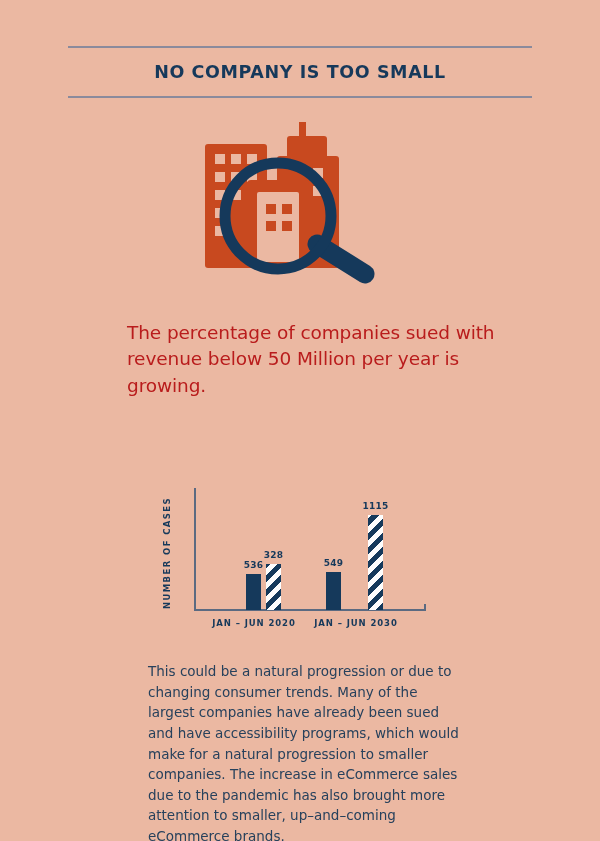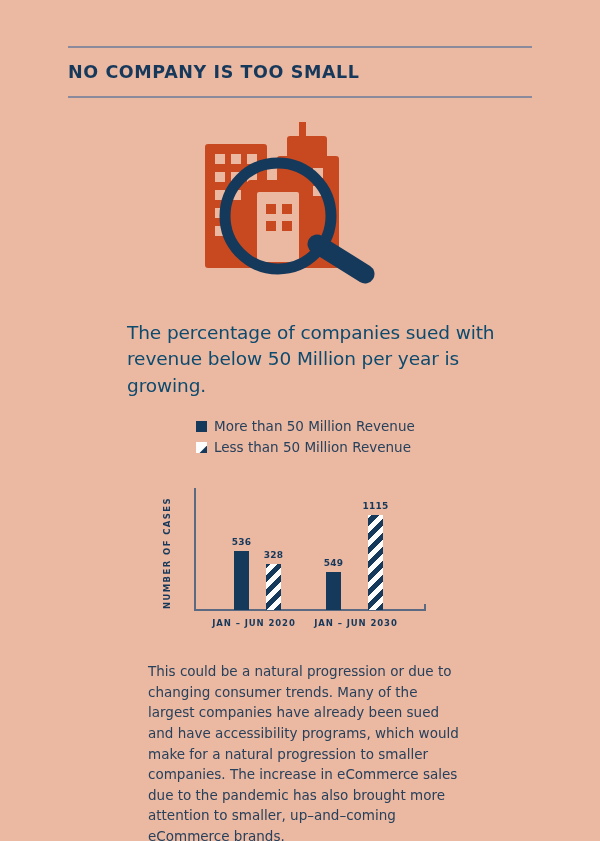--- a/index.html
+++ b/index.html
@@ -27,21 +27,21 @@
     left: 68px;
     top: 46px;
     width: 464px;
   }
   .rule {
     height: 2px;
     background: #8a8a9c;
     width: 100%;
   }
   .title {
-    text-align: left;
+    text-align: center;
     font-family: "DejaVu Sans", sans-serif;
     font-weight: bold;
     font-size: 17.5px;
     letter-spacing: 0.6px;
     color: #16395b;
     padding: 15px 0 14px 0;
     line-height: 1.1;
   }
 
   
@@ -57,21 +57,21 @@
   }
 
   
   .subtitle {
     position: absolute;
     left: 127px;
     top: 320px;
     width: 380px;
     font-size: 18.5px;
     line-height: 1.42;
-    color: #0c4a6e;
+    color: #b91c1c;
     font-family: "DejaVu Sans", sans-serif;
     letter-spacing: -0.1px;
   }
 
   
   .legend {
     position: absolute;
     left: 196px;
     top: 417px;
   }
@@ -263,40 +263,30 @@
 
       <g>
         <line x1="122" y1="122" x2="170" y2="152" stroke="#15395b" stroke-width="19" stroke-linecap="round"></line>
         <circle cx="83" cy="94" r="53" fill="none" stroke="#15395b" stroke-width="11"></circle>
       </g>
     </svg>
   </div>
 
   <div class="subtitle">The percentage of companies sued with revenue below 50 Million per year is growing.</div>
 
-  <div class="legend">
-    <div class="legend-row">
-      <span class="swatch swatch-solid"></span>
-      <span class="legend-label">More than 50 Million Revenue</span>
-    </div>
-    <div class="legend-row">
-      <span class="swatch swatch-striped"></span>
-      <span class="legend-label">Less than 50 Million Revenue</span>
-    </div>
-  </div>
 
   <div class="chart">
     <div class="y-axis-label">NUMBER OF CASES</div>
     <div class="axis-v"></div>
     <div class="axis-h"></div>
     <div class="tick" style="left:256px;"></div>
 
     <div class="plot">
 
-      <div class="bar bar-solid" style="left:40px; height:59px;margin-top:10px;">
+      <div class="bar bar-solid" style="left:52px; height:36px;margin-top:10px;">
         <span class="bar-value">536</span>
       </div>
       <div class="bar bar-striped" style="left:72px; height:46px;">
         <span class="bar-value">328</span>
       </div>
 
       <div class="bar bar-solid" style="left:132px; height:38px;">
         <span class="bar-value">549</span>
       </div>
       <div class="bar bar-striped" style="left:174px; height:95px;">

